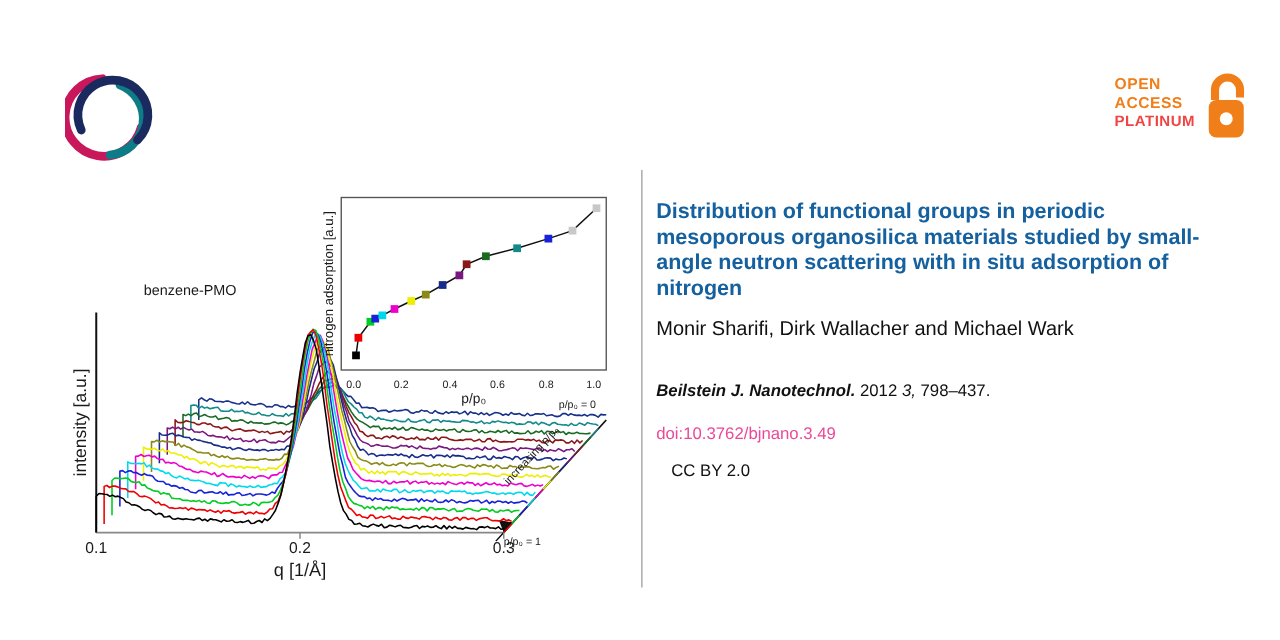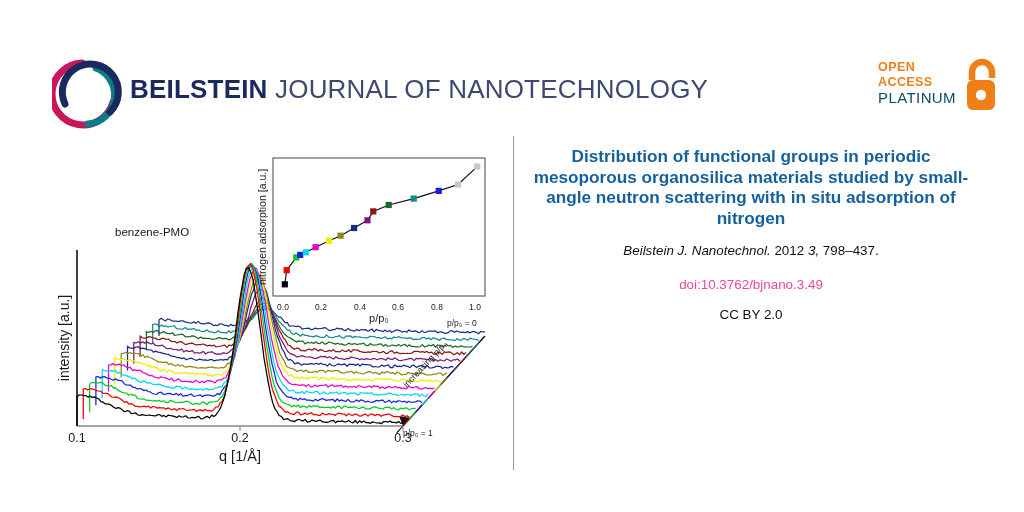--- a/index.html
+++ b/index.html
@@ -14,32 +14,32 @@
   .masthead{position:absolute;left:0;top:0;width:1024px;height:135px;}
   .logo-mark{position:absolute;left:52px;top:56px;width:76px;height:76px;}
   .logo-word{position:absolute;left:130px;top:72px;height:34px;
     white-space:nowrap;line-height:34px;}
   .logo-word .b1{font-size:26px;font-weight:bold;color:#1b2a5e;letter-spacing:.2px;}
   .logo-word .b2{font-size:26px;font-weight:normal;color:#3c4a72;letter-spacing:.2px;}
 
   .oa-badge{position:absolute;left:893px;top:58px;width:110px;height:62px;}
   .oa-text{position:absolute;right:47px;top:2px;line-height:15px;}
   .oa-text .l1,.oa-text .l2{font-size:12.5px;font-weight:bold;color:#f07f19;letter-spacing:.4px;display:block;}
-  .oa-text .l3{font-size:15px;font-weight:normal;color:#0c4a6e;letter-spacing:.4px;display:block;}
+  .oa-text .l3{font-size:12px;font-weight:bold;color:#ef4444;letter-spacing:.4px;display:block;}
   .oa-lock{position:absolute;right:0px;top:0px;width:44px;height:56px;}
 
   
   .divider{position:absolute;left:513px;top:136px;width:1px;height:334px;background:#9a9a9a;}
 
   
-  .right{position:absolute;left:525px;top:146px;width:452px;text-align:center;}
+  .right{position:absolute;left:525px;top:158px;width:452px;}
   .art-title{font-size:17.2px;font-weight:bold;color:#15619f;line-height:20.5px;margin:0 0 14px 0;}
   .authors{font-size:16px;color:#111;line-height:20px;margin:0 0 30px 0;}
   .cite{font-size:13.4px;color:#111;line-height:18px;margin:0 0 16px 0;}
-  .cite .j{font-style:italic;}
+  .cite .j{font-style:italic;font-weight:bold;}
   .cite .yr{font-weight:normal;font-style:normal;}
   .cite .vol{font-style:italic;}
   .doi{font-size:13.4px;color:#ec4899;line-height:18px;margin:0;}
   .lic{font-size:13.4px;color:#111;line-height:18px;margin:12px;}
 
   
   .figure{position:absolute;left:55px;top:140px;width:450px;height:330px;}
   .figure svg{display:block;}
   .fig-txt{font-family:"Liberation Sans",sans-serif;fill:#1a1a1a;}
 </style>
@@ -56,23 +56,20 @@
         <path d="M 30 7 A 31 31 0 1 0 61 46" fill="none" stroke="#c8175a" stroke-width="7" stroke-linecap="round"></path>
 
         <path d="M 44 12 A 29 29 0 0 1 36 68" fill="none" stroke="#0d7c86" stroke-width="7" stroke-linecap="round"></path>
 
         <path d="M 13 48 A 28 28 0 1 1 58 56" fill="none" stroke="#1b2a5e" stroke-width="7" stroke-linecap="round"></path>
 
         <path d="M 26 54 A 17 17 0 1 1 54 40" fill="none" stroke="#ffffff" stroke-width="6" stroke-linecap="round"></path>
       </svg>
     </div>
 
-    <div class="logo-word">
-      <span class="b1">BEILSTEIN</span><span class="b2"> JOURNAL OF NANOTECHNOLOGY</span>
-    </div>
 
     <div class="oa-badge">
       <div class="oa-text">
         <span class="l1">OPEN</span>
         <span class="l2">ACCESS</span>
         <span class="l3">PLATINUM</span>
       </div>
       <div class="oa-lock">
         <svg width="44" height="56" viewBox="0 0 44 56">
 
@@ -83,20 +80,21 @@
           <circle cx="22" cy="37" r="5.2" fill="#ffffff"></circle>
         </svg>
       </div>
     </div>
   </div>
 
   <div class="divider"></div>
 
   <div class="right">
     <div class="art-title">Distribution of functional groups in periodic mesoporous organosilica materials studied by small-angle neutron scattering with in situ adsorption of nitrogen</div>
+    <div class="authors">Monir Sharifi, Dirk Wallacher and Michael Wark</div>
     <div class="cite">
       <span class="j">Beilstein J. Nanotechnol.</span>
       <span class="yr">2012</span>
       <span class="vol">3,</span>
       <span>798–437.</span>
     </div>
     <div class="doi">doi:10.3762/bjnano.3.49</div>
     <div class="lic">CC BY 2.0</div>
   </div>
 

